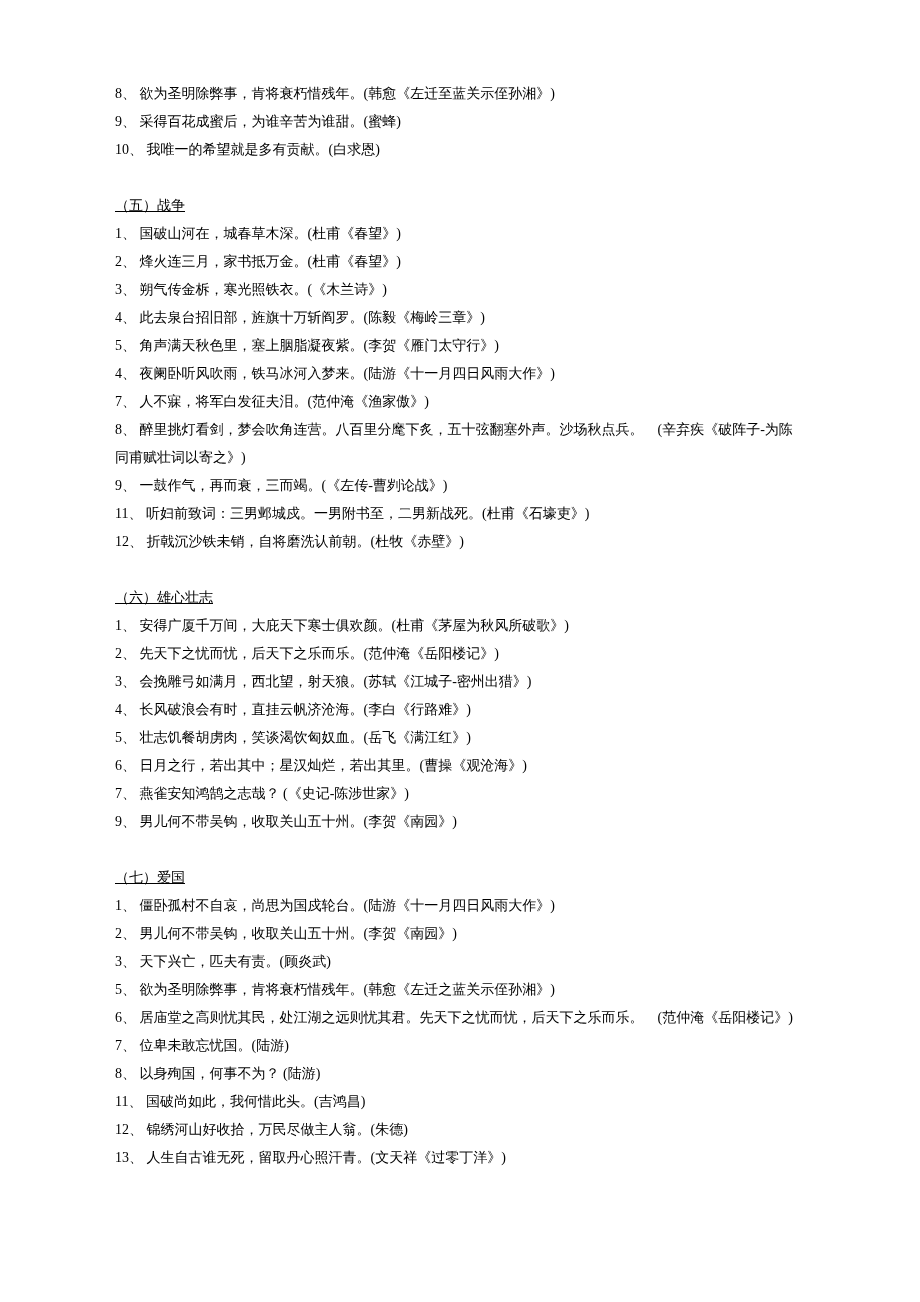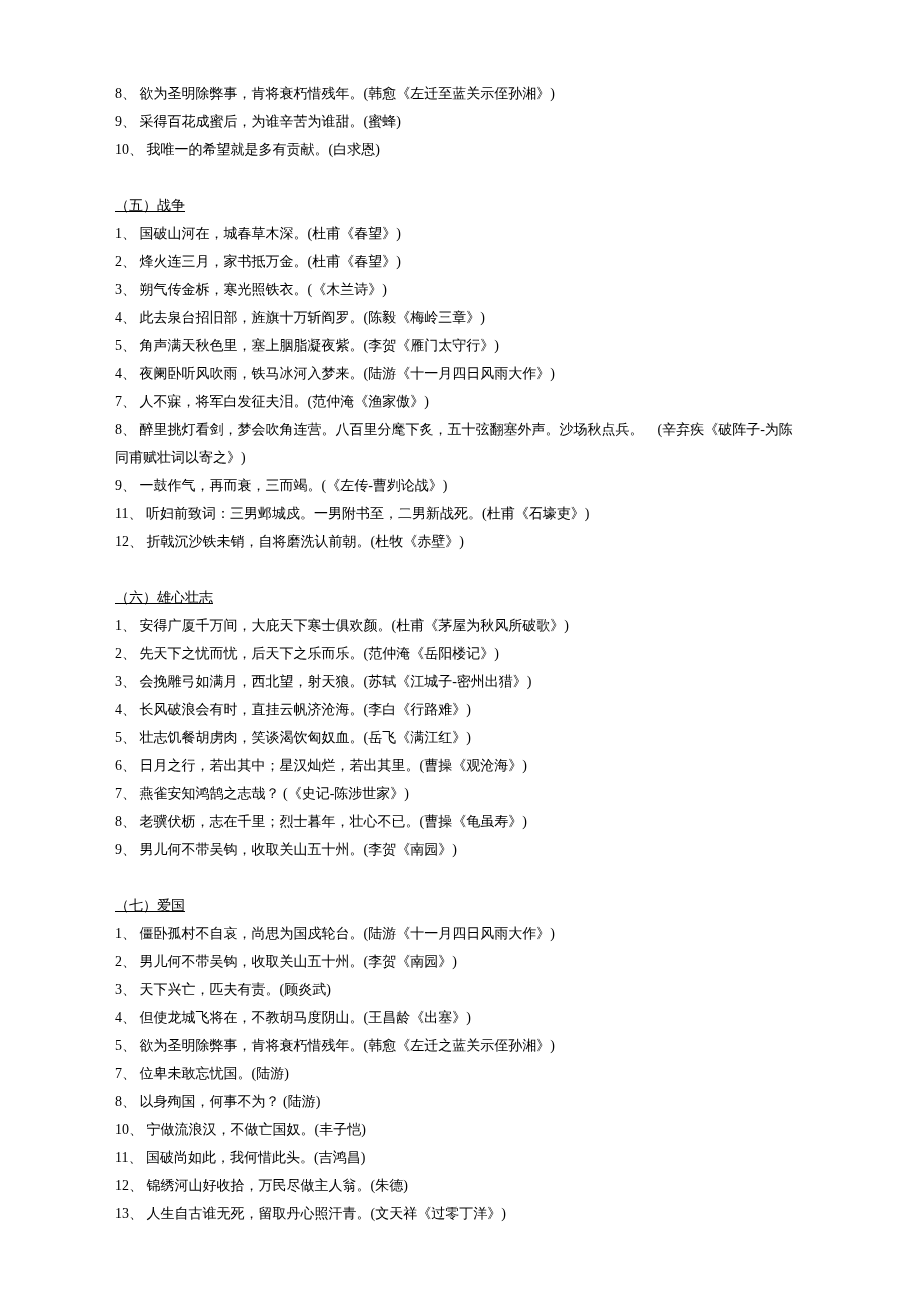--- a/index.html
+++ b/index.html
@@ -53,30 +53,28 @@
       <div class="line">12、 折戟沉沙铁未销，自将磨洗认前朝。(杜牧《赤壁》)</div>
       <div class="blank"></div>
       <div class="line section-title">（六）雄心壮志</div>
       <div class="line">1、 安得广厦千万间，大庇天下寒士俱欢颜。(杜甫《茅屋为秋风所破歌》)</div>
       <div class="line">2、 先天下之忧而忧，后天下之乐而乐。(范仲淹《岳阳楼记》)</div>
       <div class="line">3、 会挽雕弓如满月，西北望，射天狼。(苏轼《江城子-密州出猎》)</div>
       <div class="line">4、 长风破浪会有时，直挂云帆济沧海。(李白《行路难》)</div>
       <div class="line">5、 壮志饥餐胡虏肉，笑谈渴饮匈奴血。(岳飞《满江红》)</div>
       <div class="line">6、 日月之行，若出其中；星汉灿烂，若出其里。(曹操《观沧海》)</div>
       <div class="line">7、 燕雀安知鸿鹄之志哉？ (《史记-陈涉世家》)</div>
-      <div class="line">8、 老骥伏枥，志在千里；烈士暮年，壮心不已。(曹操《龟虽寿》)</div>
       <div class="line">9、 男儿何不带吴钩，收取关山五十州。(李贺《南园》)</div>
       <div class="blank"></div>
       <div class="line section-title">（七）爱国</div>
       <div class="line">1、 僵卧孤村不自哀，尚思为国戍轮台。(陆游《十一月四日风雨大作》)</div>
       <div class="line">2、 男儿何不带吴钩，收取关山五十州。(李贺《南园》)</div>
       <div class="line">3、 天下兴亡，匹夫有责。(顾炎武)</div>
-      <div class="line">4、 但使龙城飞将在，不教胡马度阴山。(王昌龄《出塞》)</div>
       <div class="line">5、 欲为圣明除弊事，肯将衰朽惜残年。(韩愈《左迁之蓝关示侄孙湘》)</div>
+      <div class="line">6、 居庙堂之高则忧其民，处江湖之远则忧其君。先天下之忧而忧，后天下之乐而乐。　(范仲淹《岳阳楼记》)</div>
       <div class="line">7、 位卑未敢忘忧国。(陆游)</div>
       <div class="line">8、 以身殉国，何事不为？ (陆游)</div>
-      <div class="line">10、 宁做流浪汉，不做亡国奴。(丰子恺)</div>
       <div class="line">11、 国破尚如此，我何惜此头。(吉鸿昌)</div>
       <div class="line">12、 锦绣河山好收拾，万民尽做主人翁。(朱德)</div>
       <div class="line">13、 人生自古谁无死，留取丹心照汗青。(文天祥《过零丁洋》)</div>
     </div>
 
 </div>
 
 </body></html>

